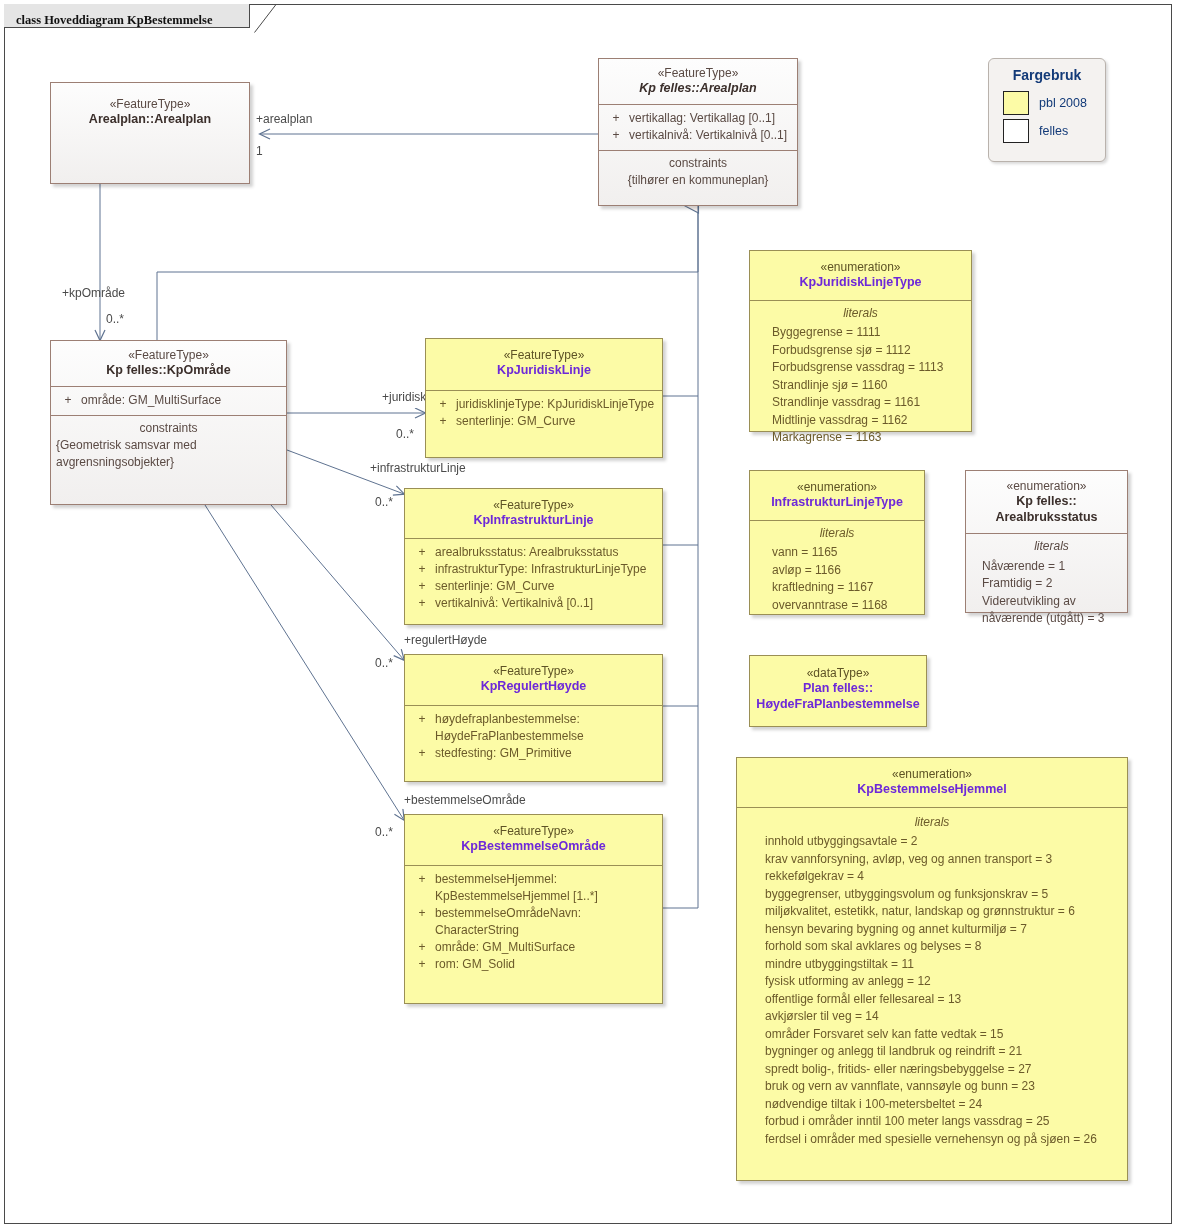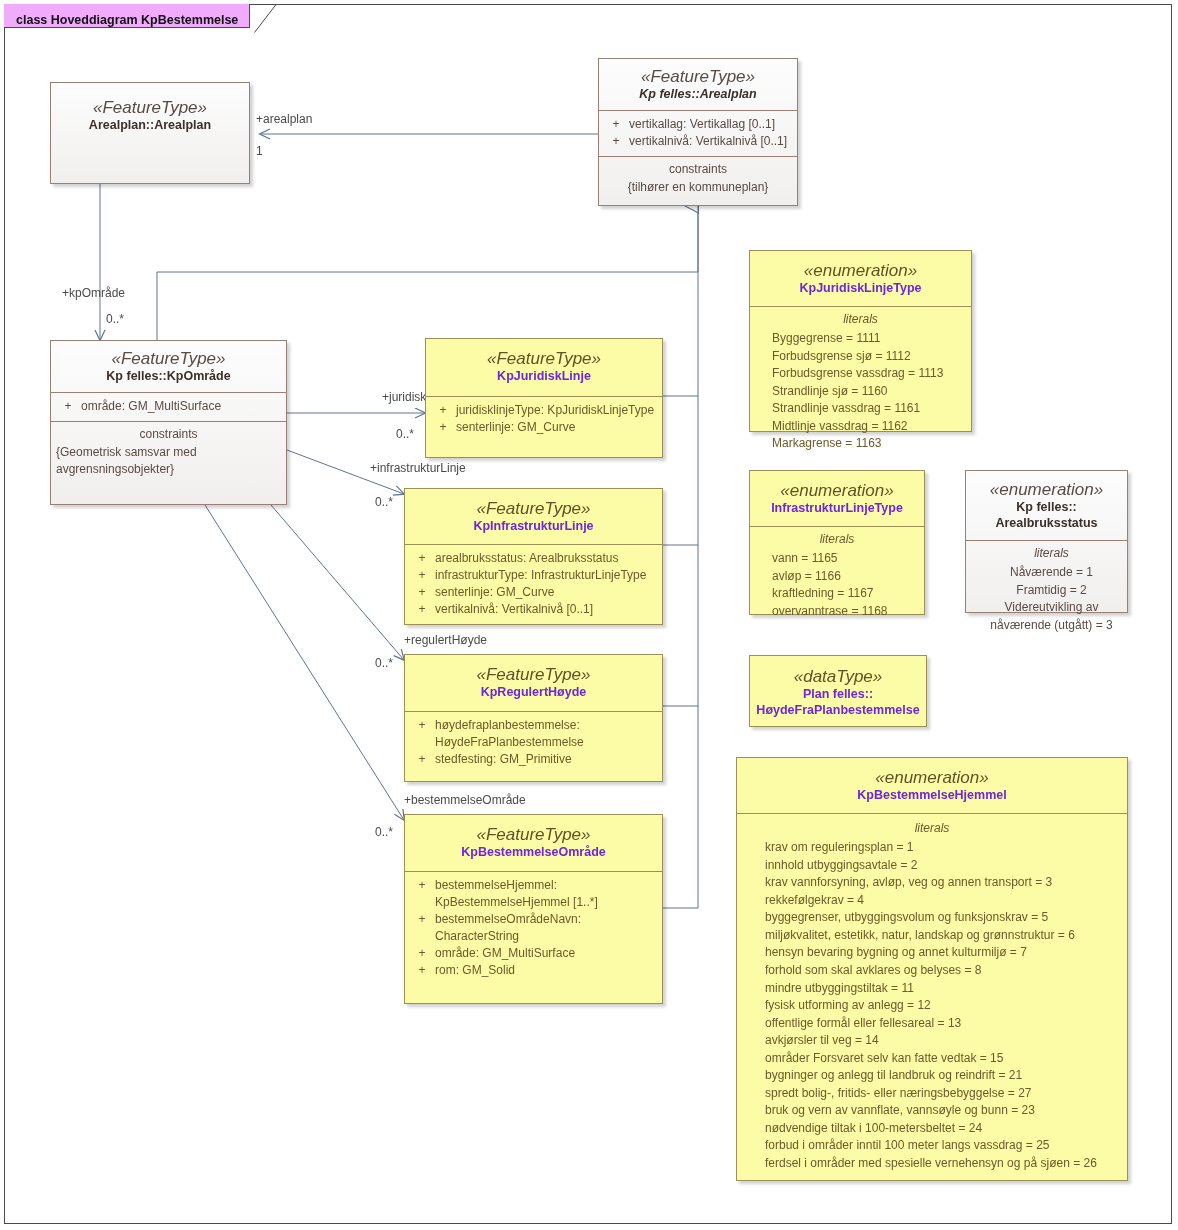--- a/index.html
+++ b/index.html
@@ -4,35 +4,35 @@
 <style>
   html,body{margin:0;padding:0;background:#ffffff;}
   body{font-family:"Liberation Sans","DejaVu Sans",sans-serif;}
   #canvas{position:relative;width:1178px;height:1230px;overflow:hidden;background:#fff;}
 
   
   #frame{position:absolute;left:4px;top:4px;width:1168px;height:1220px;
          border:1px solid #4a4a4a;box-sizing:border-box;background:#fff;}
   #frame-tab{position:absolute;left:4px;top:4px;height:24px;
          border:1px solid #4a4a4a;border-top:none;border-left:none;
-         background:#f0abfc;box-sizing:border-box;}
+         background:#e5e5e5;box-sizing:border-box;font-family:Liberation Serif, serif;}
   #frame-tab-label{position:absolute;left:12px;top:9px;font-size:12.5px;
          font-weight:bold;color:#111;white-space:nowrap;}
 
   
   .cls{position:absolute;box-sizing:border-box;
        box-shadow:3px 3px 3px rgba(0,0,0,.18);}
   .cls.white{background:linear-gradient(180deg,#fdfdfd 0%,#f1efee 100%);
              border:1px solid #9c7f74;}
   .cls.yellow{background:#fcfba6;border:1px solid #9a8f55;}
 
   .cls .hdr{padding:7px 6px 7px 6px;text-align:center;line-height:1.25;}
   .cls .sep{height:0;border-top:1px solid #9c7f74;}
   .cls.yellow .sep,.cls.yellow2 .sep{border-top:1px solid #9a8f55;}
-  .stereo{font-size:17px;color:#5a4a44;display:block;font-style:italic;}
+  .stereo{font-size:12px;color:#5a4a44;display:block;}
   .cls.yellow .stereo,.cls.yellow2 .stereo{color:#5e5326;}
   .cname{font-size:12.5px;font-weight:bold;color:#3b2f2b;display:block;}
   .cls.yellow .cname,.cls.yellow2 .cname{color:#6d28d9;}
   .cname.ital{font-style:italic;}
 
   .attrs{padding:5px 4px 6px 4px;}
   .attr{display:flex;font-size:12px;color:#5a4a44;line-height:1.42;}
   .cls.yellow .attr,.cls.yellow2 .attr{color:#6b5a2a;}
   .attr .vis{width:26px;flex:0 0 26px;text-align:center;}
   .attr .txt{flex:1 1 auto;}
@@ -40,21 +40,21 @@
 
   .constr{padding:4px 5px 8px 5px;text-align:center;font-size:12px;
           color:#5a4a44;line-height:1.4;}
   .constr .ttl{display:block;margin-bottom:1px;}
   .constr .body{text-align:left;}
 
   .lits{padding:4px 6px 7px 16px;font-size:12px;color:#6b5a2a;line-height:1.46;}
   .lits.whitebox{color:#5a4a44;}
   .lits .ttl{font-style:italic;text-align:center;display:block;margin-bottom:2px;}
   .lits .row{display:block;white-space:nowrap;}
-  .lits.center .row{text-align:center;white-space:normal;}
+  .lits.center .row{white-space:normal;}
 
   
   #legend{position:absolute;box-sizing:border-box;background:#f4f2f0;
           border:1px solid #b9b2ac;border-radius:6px;
           box-shadow:2px 2px 3px rgba(0,0,0,.15);}
   #legend .ltitle{text-align:center;font-size:14px;font-weight:bold;
           color:#123a78;padding:8px 0 6px 0;}
   #legend .lrow{display:flex;align-items:center;padding:2px 0 2px 14px;}
   #legend .sw{width:24px;height:22px;border:1px solid #222;margin-right:10px;}
   #legend .ltxt{font-size:12.5px;color:#123a78;}
@@ -339,21 +339,20 @@
   </div>
 
   <div class="cls yellow" style="left:736px;top:757px;width:392px;height:424px;">
     <div class="hdr" style="padding-top:9px;padding-bottom:9px;">
       <span class="stereo">«enumeration»</span>
       <span class="cname">KpBestemmelseHjemmel</span>
     </div>
     <div class="sep"></div>
     <div class="lits" style="padding-left:28px;padding-top:6px;">
       <span class="ttl" style="margin-left:-22px;">literals</span>
-      <span class="row">krav om reguleringsplan = 1</span>
       <span class="row">innhold utbyggingsavtale = 2</span>
       <span class="row">krav vannforsyning, avløp, veg og annen transport = 3</span>
       <span class="row">rekkefølgekrav = 4</span>
       <span class="row">byggegrenser, utbyggingsvolum og funksjonskrav = 5</span>
       <span class="row">miljøkvalitet, estetikk, natur, landskap og grønnstruktur = 6</span>
       <span class="row">hensyn bevaring bygning og annet kulturmiljø = 7</span>
       <span class="row">forhold som skal avklares og belyses = 8</span>
       <span class="row">mindre utbyggingstiltak = 11</span>
       <span class="row">fysisk utforming av anlegg = 12</span>
       <span class="row">offentlige formål eller fellesareal = 13</span>
@@ -361,14 +360,25 @@
       <span class="row">områder Forsvaret selv kan fatte vedtak = 15</span>
       <span class="row">bygninger og anlegg til landbruk og reindrift = 21</span>
       <span class="row">spredt bolig-, fritids- eller næringsbebyggelse = 27</span>
       <span class="row">bruk og vern av vannflate, vannsøyle og bunn = 23</span>
       <span class="row">nødvendige tiltak i 100-metersbeltet = 24</span>
       <span class="row">forbud i områder inntil 100 meter langs vassdrag = 25</span>
       <span class="row">ferdsel i områder med spesielle vernehensyn og på sjøen = 26</span>
     </div>
   </div>
 
+  <div id="legend" style="left:988px;top:58px;width:118px;height:104px;">
+    <div class="ltitle">Fargebruk</div>
+    <div class="lrow">
+      <span class="sw" style="background:#fcfba6;"></span>
+      <span class="ltxt">pbl 2008</span>
+    </div>
+    <div class="lrow">
+      <span class="sw" style="background:#ffffff;"></span>
+      <span class="ltxt">felles</span>
+    </div>
+  </div>
 
 </div>
 
 </body></html>

